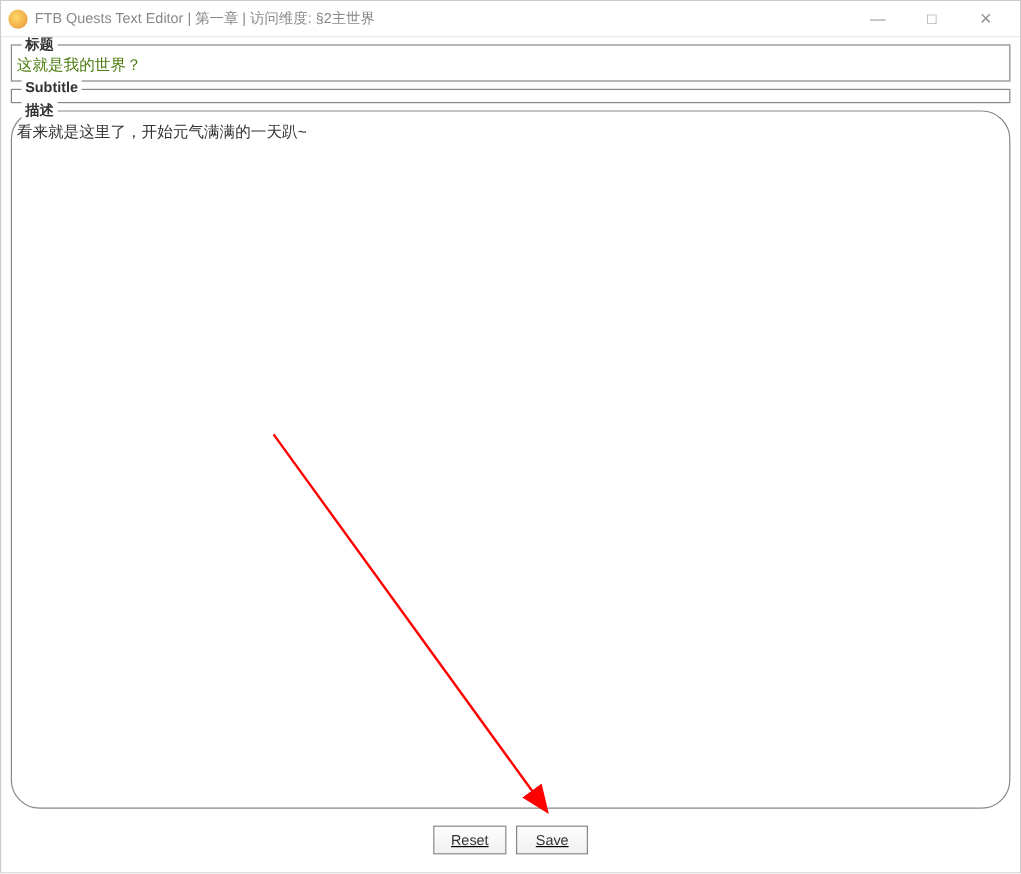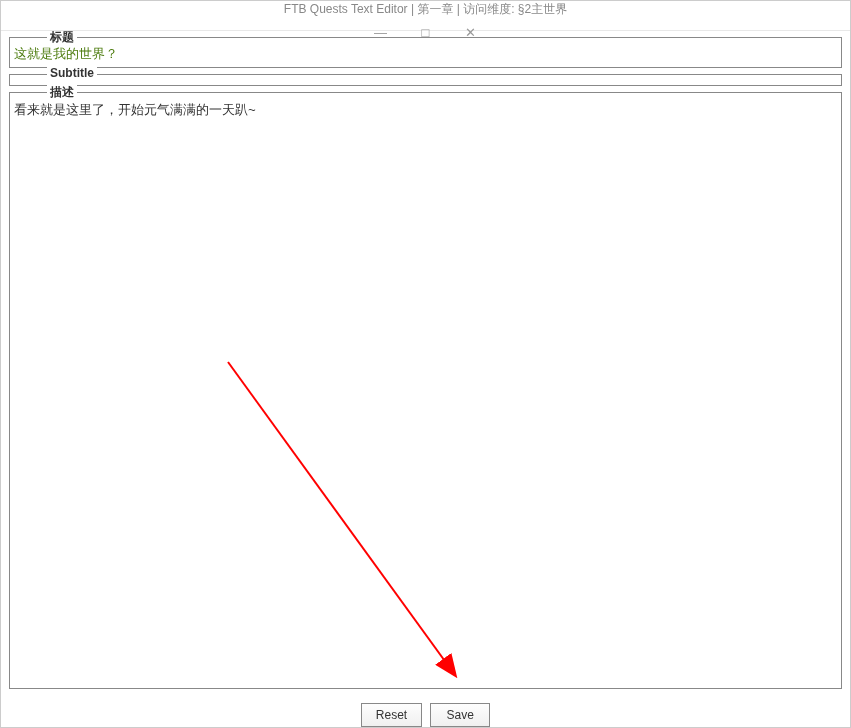--- a/index.html
+++ b/index.html
@@ -26,21 +26,20 @@
     }
     .titlebar {
       height: 30px;
       background: #fff;
       display: flex;
       align-items: center;
       padding: 0 6px;
       border-bottom: 1px solid #e8e8e8;
       color: #888;
       font-size: 12px;
-      flex-direction: column;
     }
     .titlebar-icon {
       width: 16px;
       height: 16px;
       margin-right: 6px;
       border-radius: 50%;
       background: radial-gradient(circle at 40% 40%, #ffd966, #e69138);
       display: inline-block;
     }
     .titlebar-title {
@@ -71,31 +70,31 @@
     .fieldset {
       border: 1px solid #888;
       position: relative;
       margin-bottom: 6px;
       padding: 6px 4px 4px 4px;
     }
     .fieldset-desc {
       flex: 1;
       display: flex;
       flex-direction: column;
+      border-radius: 24px;
     }
     .legend {
       position: absolute;
       top: -9px;
       left: 8px;
       background: #fff;
       padding: 0 3px;
       font-size: 12px;
       font-weight: bold;
       color: #333;
-      margin-left: 29px;
     }
     .field-input {
       width: 100%;
       border: none;
       outline: none;
       font-family: inherit;
       font-size: 13px;
       color: #4d7c0f;
       background: transparent;
       padding: 2px 0;
@@ -109,22 +108,23 @@
       font-size: 13px;
       color: #333;
       background: transparent;
       resize: none;
       padding: 2px 0;
     }
     .button-bar {
       display: flex;
       justify-content: center;
       gap: 8px;
-      padding: 6px 0 0 0;
+      padding: 6px 0 15px 0;
       border-top: 0;
+      text-decoration: underline;
     }
     .btn {
       min-width: 60px;
       padding: 4px 14px;
       background: linear-gradient(#fdfdfd, #f0f0f0);
       border: 1px solid #888;
       font-size: 12px;
       color: #333;
       cursor: pointer;
     }

